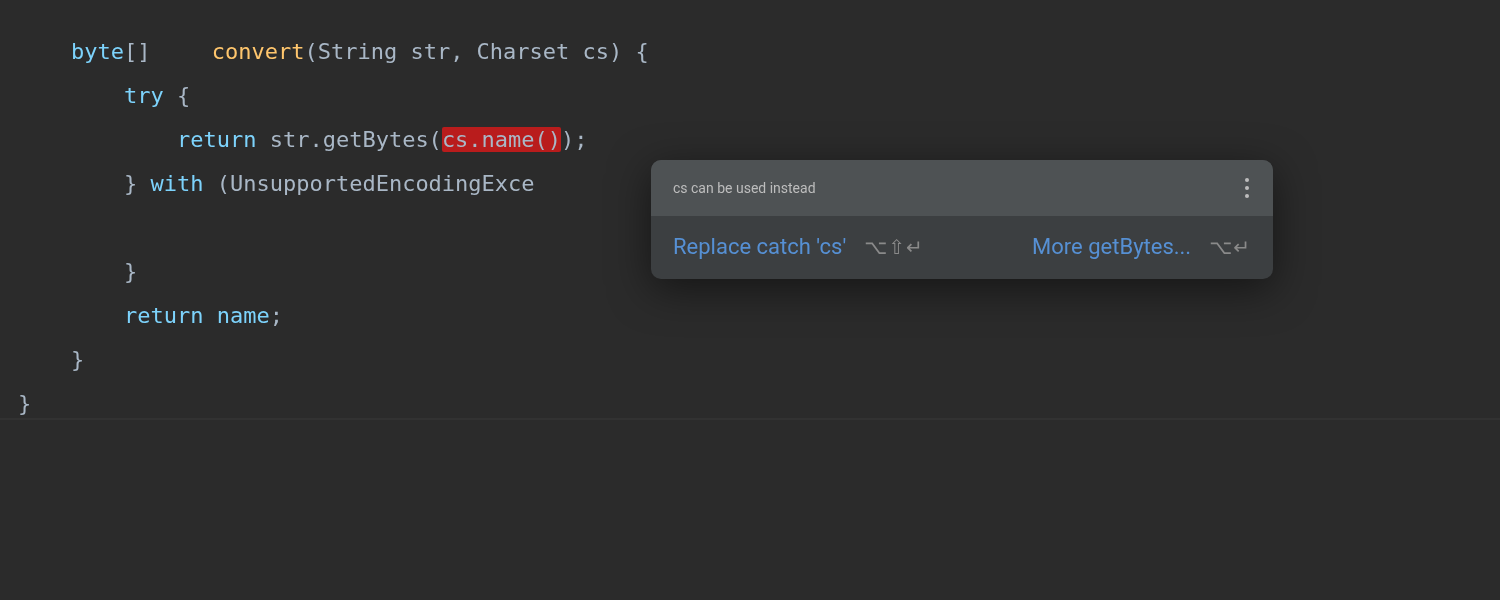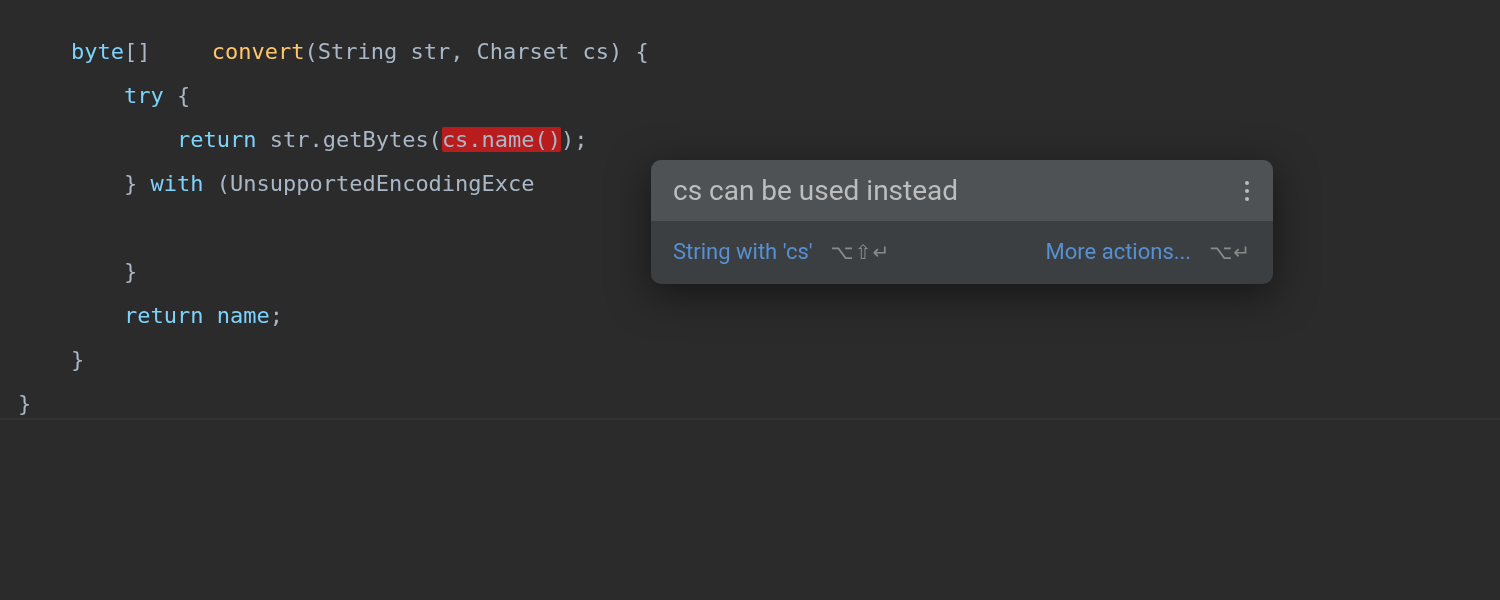--- a/index.html
+++ b/index.html
@@ -40,21 +40,21 @@
       overflow: hidden;
       font-family: -apple-system, 'Segoe UI', Roboto, sans-serif;
     }
     .popup-header {
       display: flex;
       align-items: center;
       justify-content: space-between;
       padding: 14px 20px 14px 22px;
       background: #4e5254;
       color: #bdbdbd;
-      font-size: 28px;
+      font-size: 14px;
     }
     .more-icon {
       display: flex;
       flex-direction: column;
       gap: 4px;
       padding: 4px;
       cursor: pointer;
     }
     .more-icon span {
       width: 4px;
@@ -118,19 +118,19 @@
 <div class="popup">
   <div class="popup-header">
     <span>cs can be used instead</span>
     <div class="more-icon">
       <span></span>
         <span></span>
         <span></span>
     </div>
   </div>
   <div class="popup-body">
-    <span class="action-link">String with 'cs'</span>
+    <span class="action-link">Replace catch 'cs'</span>
     <span class="shortcut">⌥⇧↵</span>
     <span class="spacer"></span>
-    <span class="action-link">More actions...</span>
+    <span class="action-link">More getBytes...</span>
     <span class="shortcut">⌥↵</span>
   </div>
 </div>
 
 </body></html>

